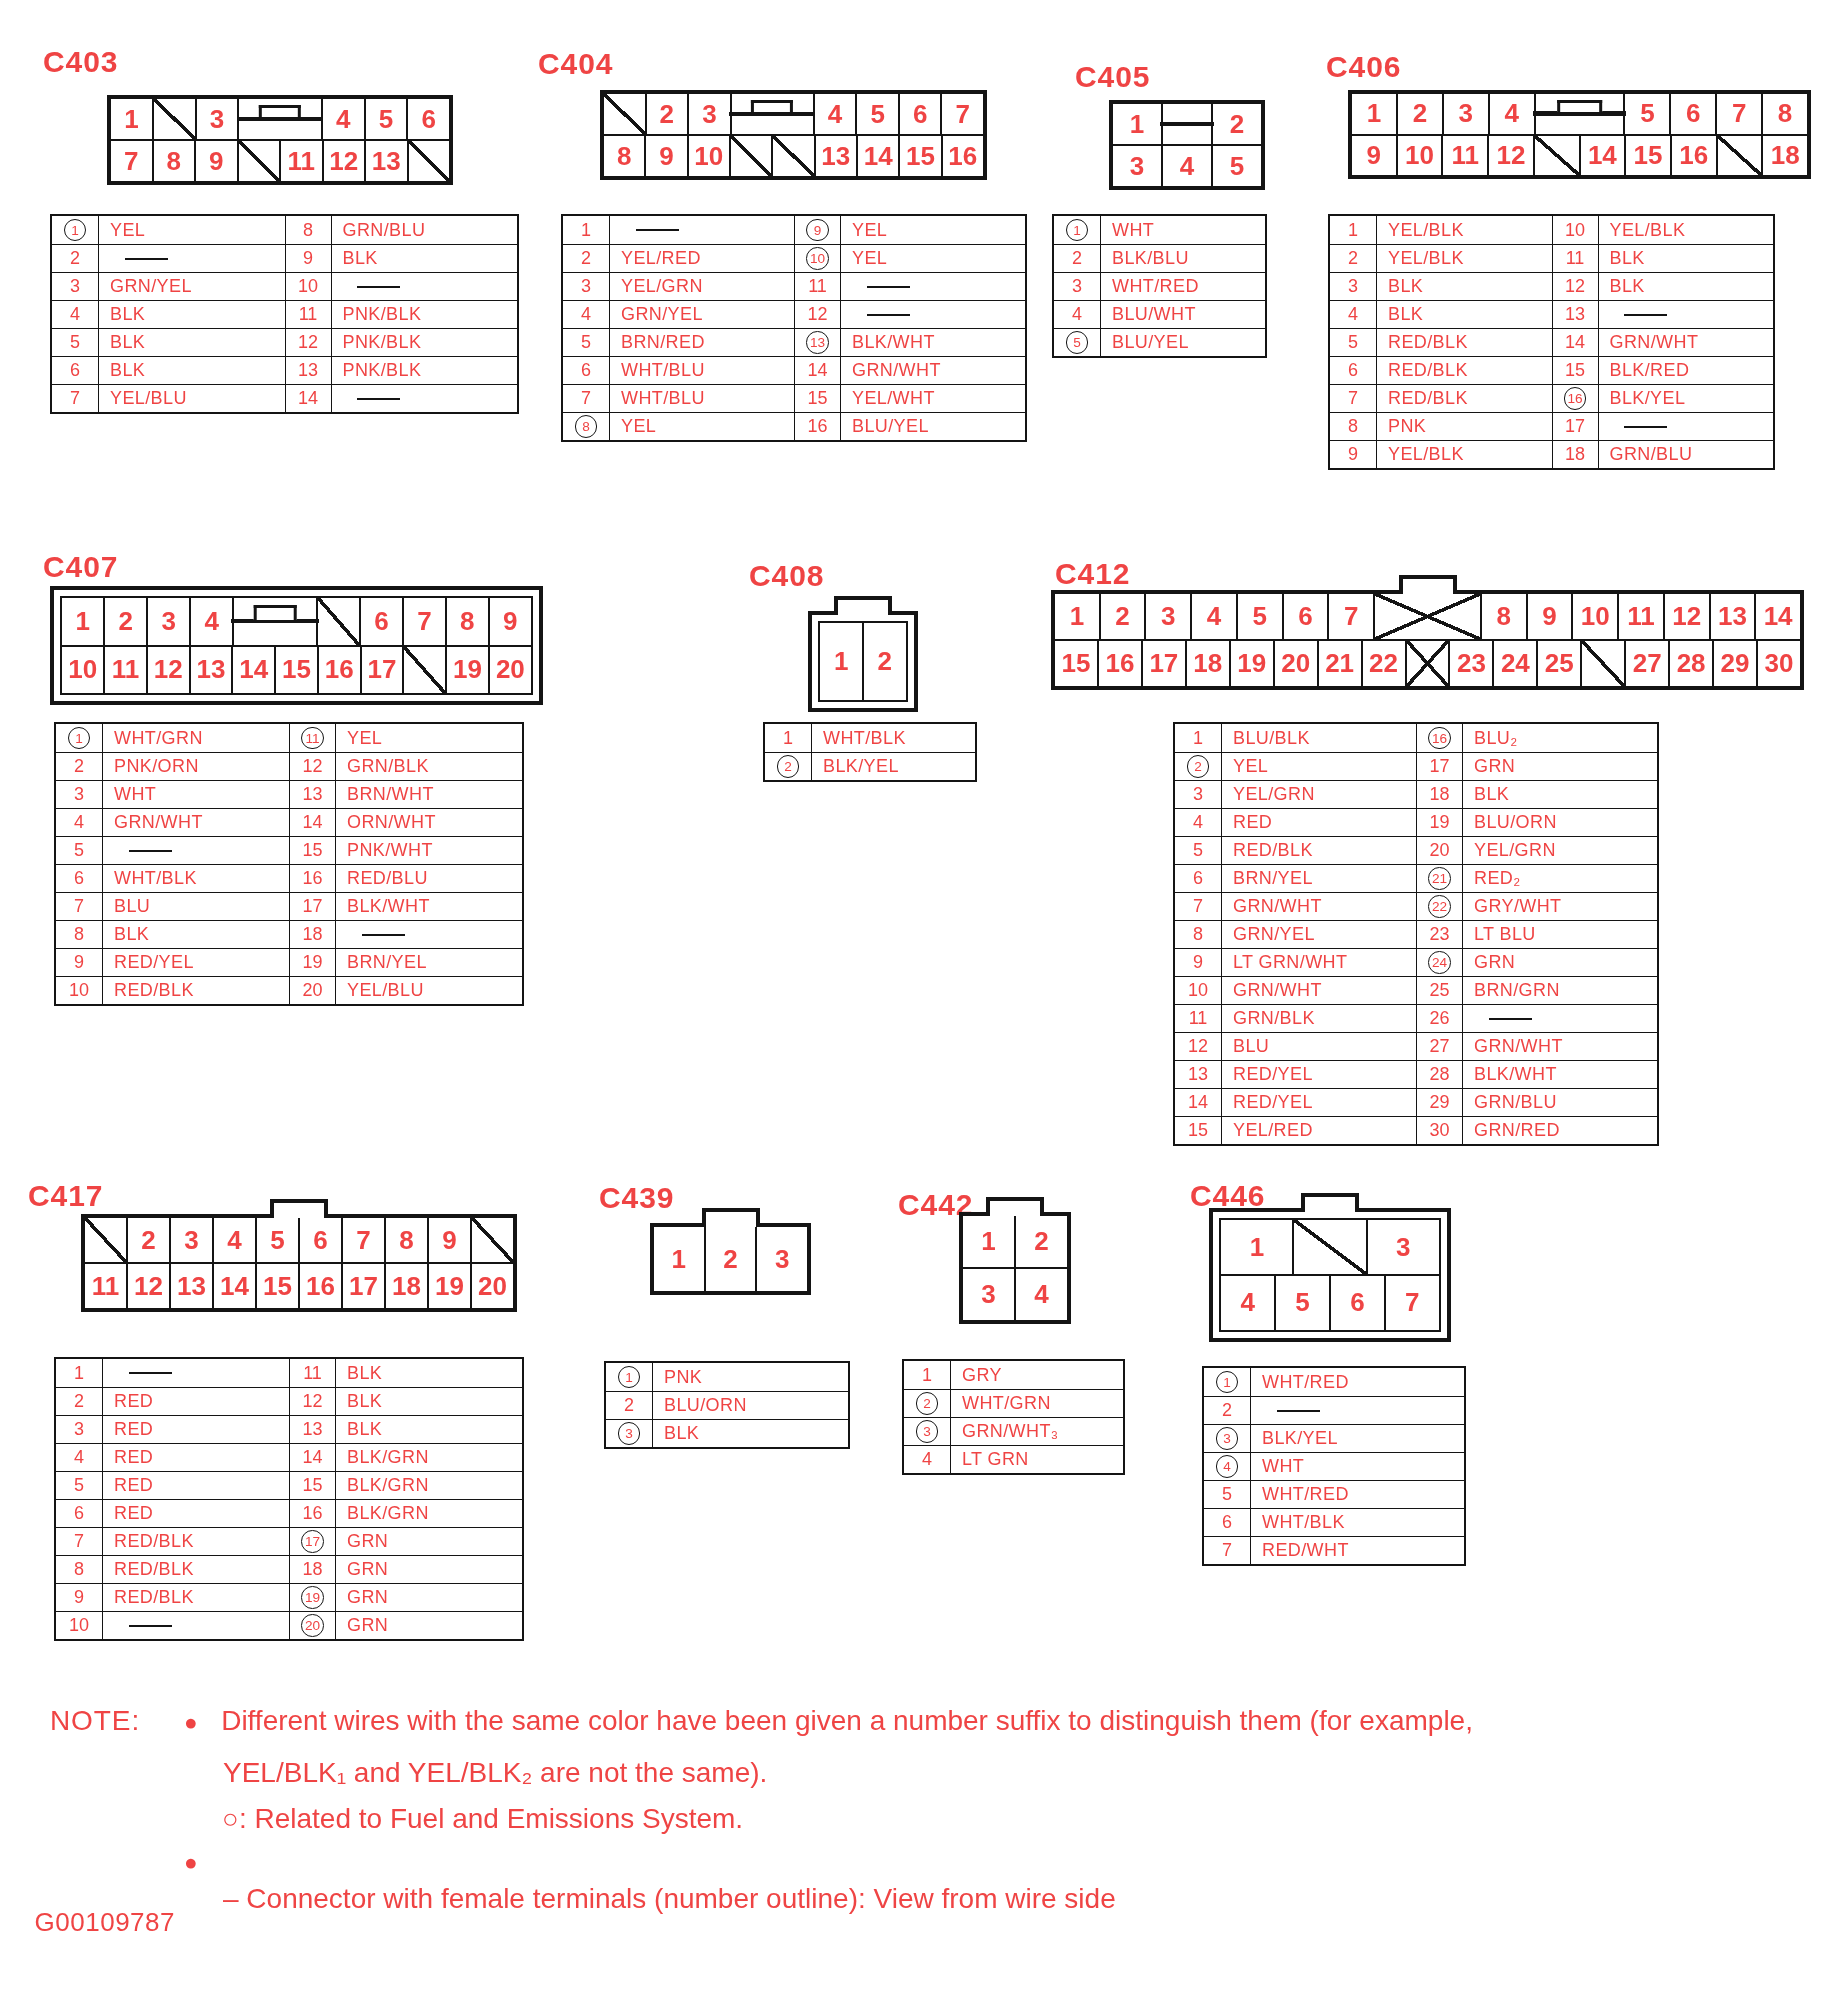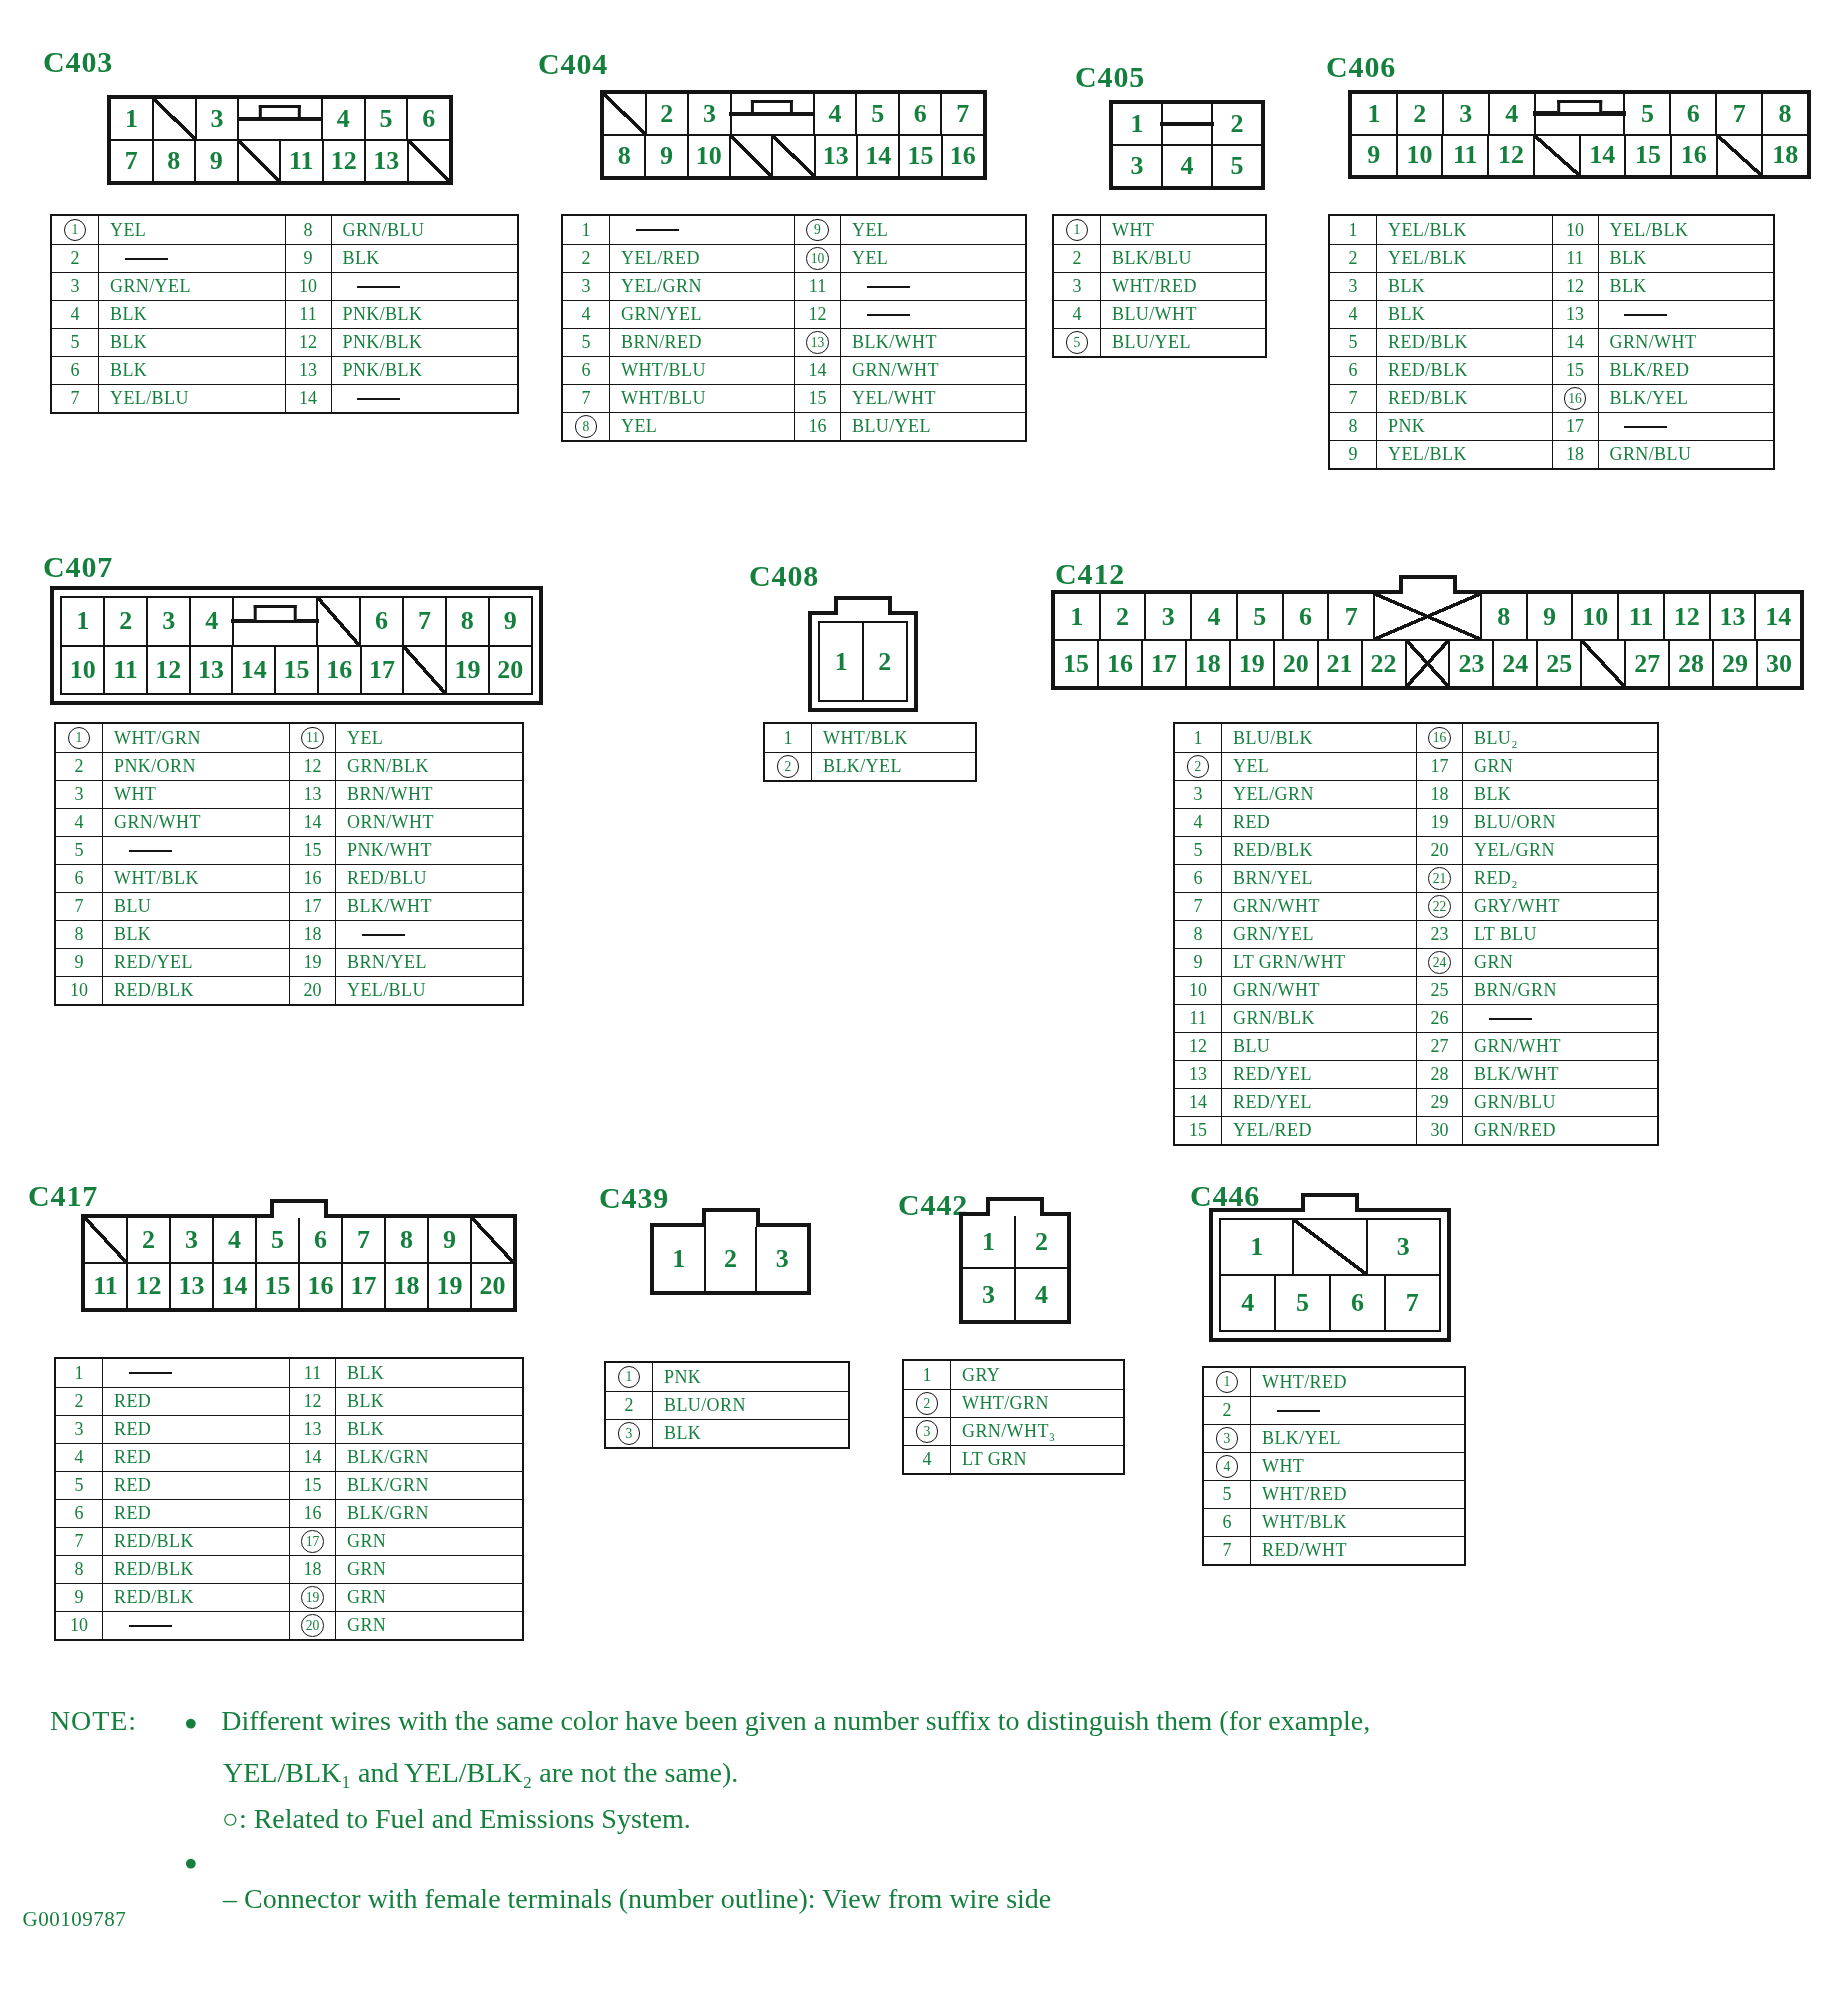--- a/index.html
+++ b/index.html
@@ -1,19 +1,19 @@
 <!DOCTYPE html>
 <html style="font-size:14.5px"><head>
 <meta charset="utf-8">
 <style>
   * { box-sizing: border-box; margin: 0; padding: 0; }
   html, body { background: #fff; }
   #canvas {
     position: relative; width: 1839px; height: 1992px; background: #fff;
-    font-family: Liberation Serif, serif; color: #15803d;
+    font-family: Liberation Sans, sans-serif; color: #ef4444;
   }
   .conn-label { position: absolute; font-size: 30px; font-weight: 700; letter-spacing: 0.9px; }
   .conn-box { position: absolute; border: 4.5px solid #141414; background: #fff; }
   .conn-box.double { padding: 6.3px; }
   .conn-inner { width: 100%; height: 100%; display: flex; flex-direction: column; }
   .conn-box.double .conn-inner { border: 2.7px solid #141414; }
   .conn-row { flex: 1 1 0; display: flex; min-height: 0; }
   .conn-row + .conn-row { border-top: 2.7px solid #141414; }
   .ccell { flex: 1 1 0; position: relative; display: flex; align-items: center; justify-content: center;
            font-weight: 700; font-size: 26px; border-right: 2.7px solid #141414; min-width: 0; }
@@ -34,21 +34,21 @@
   .pt-pin { flex: 0 0 47px; border-right: 1.8px solid #141414; display: flex; align-items: center; justify-content: center; font-size: 18px; }
   .pt-pin.mid { border-left: 1.8px solid #141414; }
   .pt-color { flex: 1 1 0; display: flex; align-items: center; padding-left: 11px; font-size: 18px;
               letter-spacing: 0.4px; white-space: nowrap; overflow: hidden; }
   .circ { width: 22.6px; height: 22.6px; border: 1.8px solid #141414; border-radius: 50%;
           display: flex; align-items: center; justify-content: center; font-size: 13.6px; }
   .dash { display: inline-block; width: 43px; height: 0; border-top: 2.7px solid #141414; margin-left: 14.5px; }
   .note-label { position: absolute; font-size: 28px; letter-spacing: 0.9px; }
   .note-line { position: absolute; font-size: 28px; white-space: nowrap; display: flex; align-items: flex-start; }
   .bullet { margin-right: 23.5px; font-size: 22.6px; line-height: 36px; }
-  .doc-id { position: absolute; font-size: 21px; letter-spacing: 0.5px; }
+  .doc-id { position: absolute; font-size: 26px; letter-spacing: 0.5px; margin-left: 12px; }
 
   
   .pos-C403-label{left:43px;top:45px}   .pos-C403-box{left:107px;top:95px;width:346px;height:90px}  .pos-C403-table{left:50px;top:214px;width:469px}
   .pos-C404-label{left:538px;top:47px}  .pos-C404-box{left:600px;top:90px;width:387px;height:90px}  .pos-C404-table{left:561px;top:214px;width:466px}
   .pos-C405-label{left:1075px;top:60px} .pos-C405-box{left:1109px;top:100px;width:156px;height:90px} .pos-C405-table{left:1052px;top:214px;width:215px}
   .pos-C406-label{left:1326px;top:50px} .pos-C406-box{left:1348px;top:90px;width:463px;height:89px}  .pos-C406-table{left:1328px;top:214px;width:447px}
   .pos-C407-label{left:43px;top:550px}  .pos-C407-box{left:50px;top:586px;width:493px;height:119px}   .pos-C407-table{left:54px;top:722px;width:470px}
   .pos-C408-label{left:749px;top:559px} .pos-C408-box{left:808px;top:611px;width:110px;height:101px}  .pos-C408-table{left:763px;top:722px;width:214px}
   .pos-C412-label{left:1055px;top:557px}.pos-C412-box{left:1051px;top:590px;width:753px;height:100px} .pos-C412-table{left:1173px;top:722px;width:486px}
   .pos-C417-label{left:28px;top:1179px} .pos-C417-box{left:81px;top:1214px;width:436px;height:98px}  .pos-C417-table{left:54px;top:1357px;width:470px}

